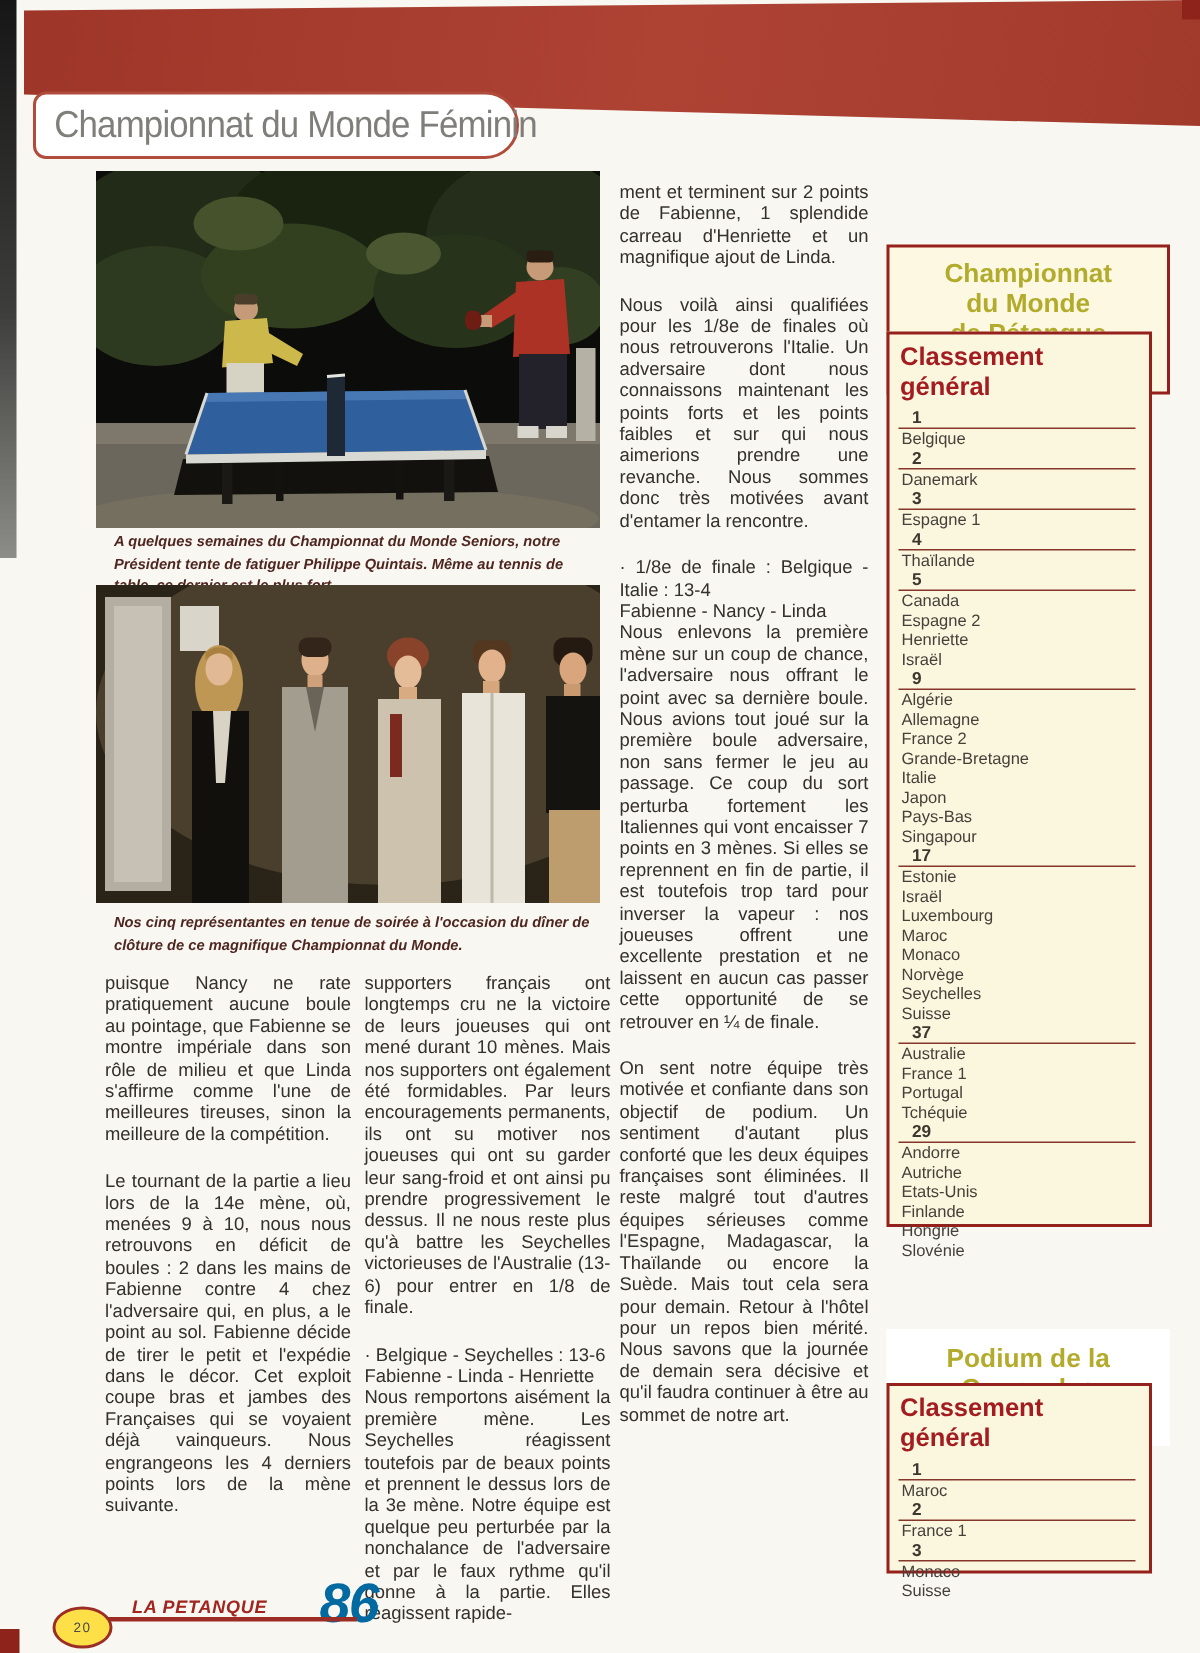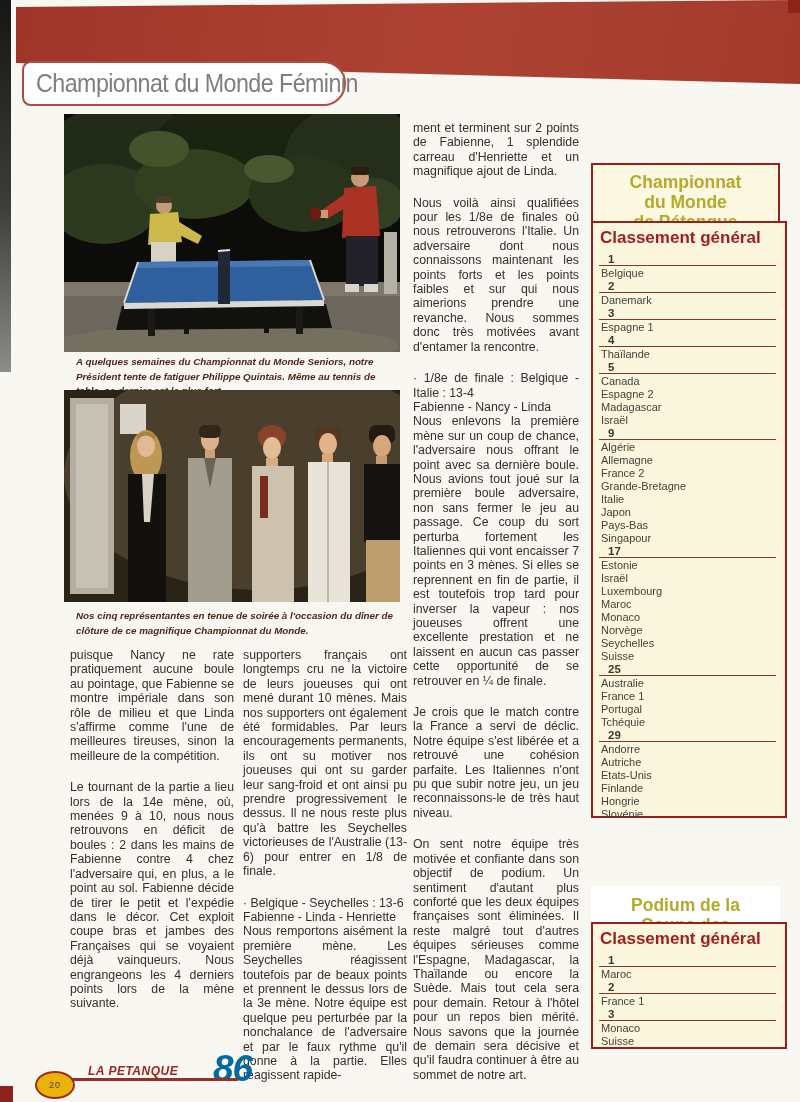--- a/index.html
+++ b/index.html
@@ -53,36 +53,36 @@
   
   .side-title{
     position:absolute;left:591px;width:189px;box-sizing:border-box;
     background:#fcf8e2;border:2px solid #95211d;
     text-align:center;font-weight:bold;color:#b2ab2c;
     font-size:17.5px;line-height:20px;white-space:pre-line;padding-top:7px;margin-top:44px;
   }
   #event-title-box{top:119px;height:100px}
   #podium-title-box{top:842px;height:78px;background:#ffffff;border-color:#ffffff}
   .rank-box{
-    position:absolute;left:591px;width:196px;box-sizing:border-box;
+    position:absolute;left:591px;width:177px;box-sizing:border-box;
     background:#fbf7df;border:2px solid #95211d;padding:4px 6px 6px 6px;
   }
   #world-rank-box{top:221px;height:597px}
   #nations-rank-box{top:922px;height:127px}
   .rank-title{color:#a31d20;font-weight:bold;font-size:17px;margin:1px 0 5px 1px}
   .rank-num{
     font-size:11.5px;font-weight:bold;color:#3d382f;padding-left:9px;
     border-bottom:1.5px solid #86352a;line-height:12px;height:12px;margin:0 3px 1px 0;
   }
   .country{font-size:11px;color:#45413a;line-height:13px;height:13px;padding-left:2px;white-space:nowrap}
 
   
   .f-oval{
     position:absolute;left:35px;top:1071px;width:40px;height:28px;box-sizing:border-box;
-    border:2px solid #9c2d25;border-radius:50%;background:#eab308;
+    border:2px solid #9c2d25;border-radius:50%;background:#fde047;
     display:flex;align-items:center;justify-content:center;
     font-size:9px;color:#4a4a4a;z-index:4;letter-spacing:1px;
   }
   .f-line{position:absolute;left:56px;top:1078px;width:182px;height:2.5px;background:#9c2d25;z-index:2}
   .f-mag{
     position:absolute;left:88px;top:1064px;font-size:12px;font-weight:bold;font-style:italic;
     color:#a0251f;letter-spacing:0.5px;z-index:3;white-space:nowrap;
   }
   .f-issue{
     position:absolute;left:213px;top:1048px;font-size:37px;font-weight:bold;font-style:italic;
@@ -197,21 +197,20 @@
     <p>· Belgique - Seychelles : 13-6
 Fabienne - Linda - Henriette
 Nous remportons aisément la première mène. Les Seychelles réagissent toutefois par de beaux points et prennent le dessus lors de la 3e mène. Notre équipe est quelque peu perturbée par la nonchalance de l'adversaire et par le faux rythme qu'il donne à la partie. Elles réagissent rapide-</p>
   </div>
 <div id="col3" class="col">
     <p>ment et terminent sur 2 points de Fabienne, 1 splendide carreau d'Henriette et un magnifique ajout de Linda.</p>
     <p>Nous voilà ainsi qualifiées pour les 1/8e de finales où nous retrouverons l'Italie. Un adversaire dont nous connaissons maintenant les points forts et les points faibles et sur qui nous aimerions prendre une revanche. Nous sommes donc très motivées avant d'entamer la rencontre.</p>
     <p>· 1/8e de finale : Belgique - Italie : 13-4
 Fabienne - Nancy - Linda
 Nous enlevons la première mène sur un coup de chance, l'adversaire nous offrant le point avec sa dernière boule. Nous avions tout joué sur la première boule adversaire, non sans fermer le jeu au passage. Ce coup du sort perturba fortement les Italiennes qui vont encaisser 7 points en 3 mènes. Si elles se reprennent en fin de partie, il est toutefois trop tard pour inverser la vapeur : nos joueuses offrent une excellente prestation et ne laissent en aucun cas passer cette opportunité de se retrouver en ¼ de finale.</p>
-    <p>Je crois que le match contre la France a servi de déclic. Notre équipe s'est libérée et a retrouvé une cohésion parfaite. Les Italiennes n'ont pu que subir notre jeu, un jeu reconnaissons-le de très haut niveau.</p>
     <p>On sent notre équipe très motivée et confiante dans son objectif de podium. Un sentiment d'autant plus conforté que les deux équipes françaises sont éliminées. Il reste malgré tout d'autres équipes sérieuses comme l'Espagne, Madagascar, la Thaïlande ou encore la Suède. Mais tout cela sera pour demain. Retour à l'hôtel pour un repos bien mérité. Nous savons que la journée de demain sera décisive et qu'il faudra continuer à être au sommet de notre art.</p>
   </div>
 
 <div id="event-title-box" class="side-title">Championnat
 du Monde
 de Pétanque
 Féminin</div>
 
 <div id="world-rank-box" class="rank-box">
   <div class="rank-title">Classement général</div>
@@ -220,41 +219,41 @@
       <div class="country">Belgique</div>
       <div class="rank-num">2</div>
       <div class="country">Danemark</div>
       <div class="rank-num">3</div>
       <div class="country">Espagne 1</div>
       <div class="rank-num">4</div>
       <div class="country">Thaïlande</div>
       <div class="rank-num">5</div>
       <div class="country">Canada</div>
       <div class="country">Espagne 2</div>
-      <div class="country">Madagascar</div>
+      <div class="country">Henriette</div>
       <div class="country">Israël</div>
       <div class="rank-num">9</div>
       <div class="country">Algérie</div>
       <div class="country">Allemagne</div>
       <div class="country">France 2</div>
       <div class="country">Grande-Bretagne</div>
       <div class="country">Italie</div>
       <div class="country">Japon</div>
       <div class="country">Pays-Bas</div>
       <div class="country">Singapour</div>
       <div class="rank-num">17</div>
       <div class="country">Estonie</div>
       <div class="country">Israël</div>
       <div class="country">Luxembourg</div>
       <div class="country">Maroc</div>
       <div class="country">Monaco</div>
       <div class="country">Norvège</div>
       <div class="country">Seychelles</div>
       <div class="country">Suisse</div>
-      <div class="rank-num">25</div>
+      <div class="rank-num">37</div>
       <div class="country">Australie</div>
       <div class="country">France 1</div>
       <div class="country">Portugal</div>
       <div class="country">Tchéquie</div>
       <div class="rank-num">29</div>
       <div class="country">Andorre</div>
       <div class="country">Autriche</div>
       <div class="country">Etats-Unis</div>
       <div class="country">Finlande</div>
       <div class="country">Hongrie</div>

